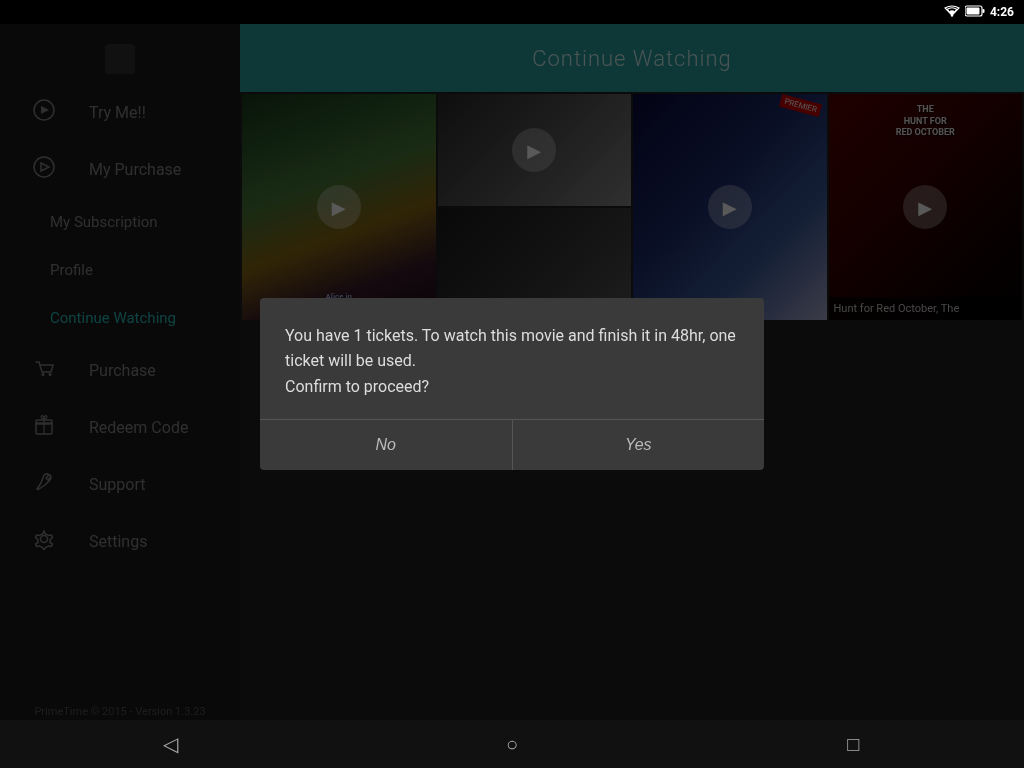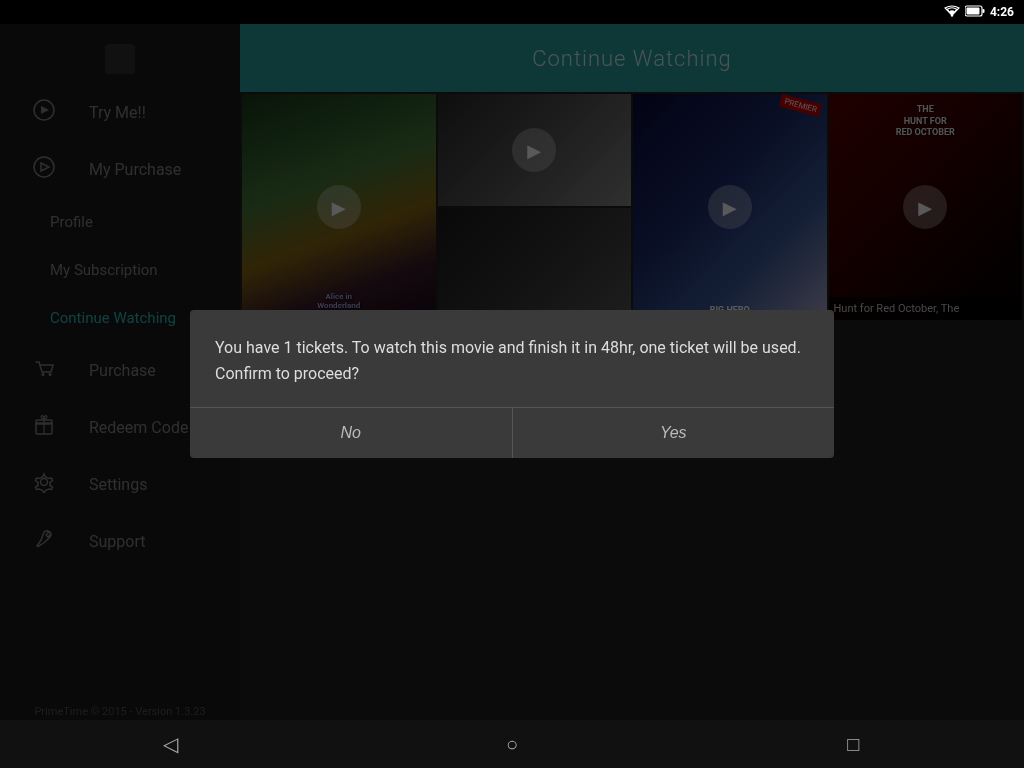--- a/index.html
+++ b/index.html
@@ -194,21 +194,21 @@
       background: rgba(0,0,0,0.65);
       z-index: 50;
       display: flex;
       align-items: center;
       justify-content: center;
     }
 
     
     .dialog {
       background: #3a3a3a;
-      width: 644px;
+      width: 504px;
       border-radius: 4px;
       overflow: hidden;
       z-index: 60;
     }
 
     .dialog-body {
       padding: 25px 25px 20px;
       color: #ddd;
       font-size: 16px;
       line-height: 1.6;
@@ -306,24 +306,24 @@
     <span class="icon">
       <svg width="22" height="22" viewBox="0 0 22 22">
         <circle cx="11" cy="11" r="10" fill="none" stroke="#888" stroke-width="1.5"></circle>
         <polygon points="8,7 16,11 8,15" fill="none" stroke="#888" stroke-width="1.5"></polygon>
       </svg>
     </span>
     <span>My Purchase</span>
   </div>
 
   <div class="nav-item sub-item">
+    <span>My Subscription</span>
+  </div>
+  <div class="nav-item sub-item">
     <span>Profile</span>
-  </div>
-  <div class="nav-item sub-item">
-    <span>My Subscription</span>
   </div>
   <div class="nav-item sub-item active">
     <span>Continue Watching</span>
   </div>
 
   <div class="nav-item">
     <span class="icon">
       <svg width="22" height="22" viewBox="0 0 22 22">
         <path d="M3 5 L6 5 L9 15 L18 15 L20 8 L7 8" fill="none" stroke="#888" stroke-width="1.5" stroke-linecap="round"></path>
         <circle cx="10" cy="17.5" r="1.5" fill="#888"></circle>
@@ -341,34 +341,34 @@
         <path d="M11 6 C11 6 8 4 8 3 C8 2 9 1 10 2 C11 3 11 6 11 6 C11 6 14 4 14 3 C14 2 13 1 12 2 C11 3 11 6 11 6Z" fill="none" stroke="#888" stroke-width="1.2"></path>
         <line x1="11" y1="6" x2="11" y2="20" stroke="#888" stroke-width="1.2"></line>
       </svg>
     </span>
     <span>Redeem Code</span>
   </div>
 
   <div class="nav-item">
     <span class="icon">
       <svg width="22" height="22" viewBox="0 0 22 22">
+        <path d="M14 3 Q17 3 18 6 L15 9 L13 7 L16 4 Q14 2 11 4 L8 12 L4 18 Q5 19 6 18 L12 14 L14 12 L17 9 Q19 6 17 4Z" fill="none" stroke="#888" stroke-width="1.5" stroke-linejoin="round"></path>
+      </svg>
+    </span>
+    <span>Support</span>
+  </div>
+
+  <div class="nav-item">
+    <span class="icon">
+      <svg width="22" height="22" viewBox="0 0 22 22">
         <circle cx="11" cy="11" r="3.5" fill="none" stroke="#888" stroke-width="1.5"></circle>
         <path d="M11 3 L12.5 6 Q14 6.5 15.5 7.5 L18.5 7 L19.5 9.5 L17 11.5 Q17.2 13 17 14.5 L19.5 16 L18.5 18.5 L15.5 18 Q14 19 12.5 19.5 L11 22.5 L9.5 19.5 Q8 19 6.5 18 L3.5 18.5 L2.5 16 L5 14.5 Q4.8 13 5 11.5 L2.5 9.5 L3.5 7 L6.5 7.5 Q8 6.5 9.5 6 Z" fill="none" stroke="#888" stroke-width="1.5"></path>
       </svg>
     </span>
     <span>Settings</span>
-  </div>
-
-  <div class="nav-item">
-    <span class="icon">
-      <svg width="22" height="22" viewBox="0 0 22 22">
-        <path d="M14 3 Q17 3 18 6 L15 9 L13 7 L16 4 Q14 2 11 4 L8 12 L4 18 Q5 19 6 18 L12 14 L14 12 L17 9 Q19 6 17 4Z" fill="none" stroke="#888" stroke-width="1.5" stroke-linejoin="round"></path>
-      </svg>
-    </span>
-    <span>Support</span>
   </div>
 
   <div class="footer-text">PrimeTime © 2015 - Version 1.3.23</div>
 </div>
 
 <div class="main-content">
 
   <div class="content-header">
     <span class="content-header-title">Continue Watching</span>
   </div>

